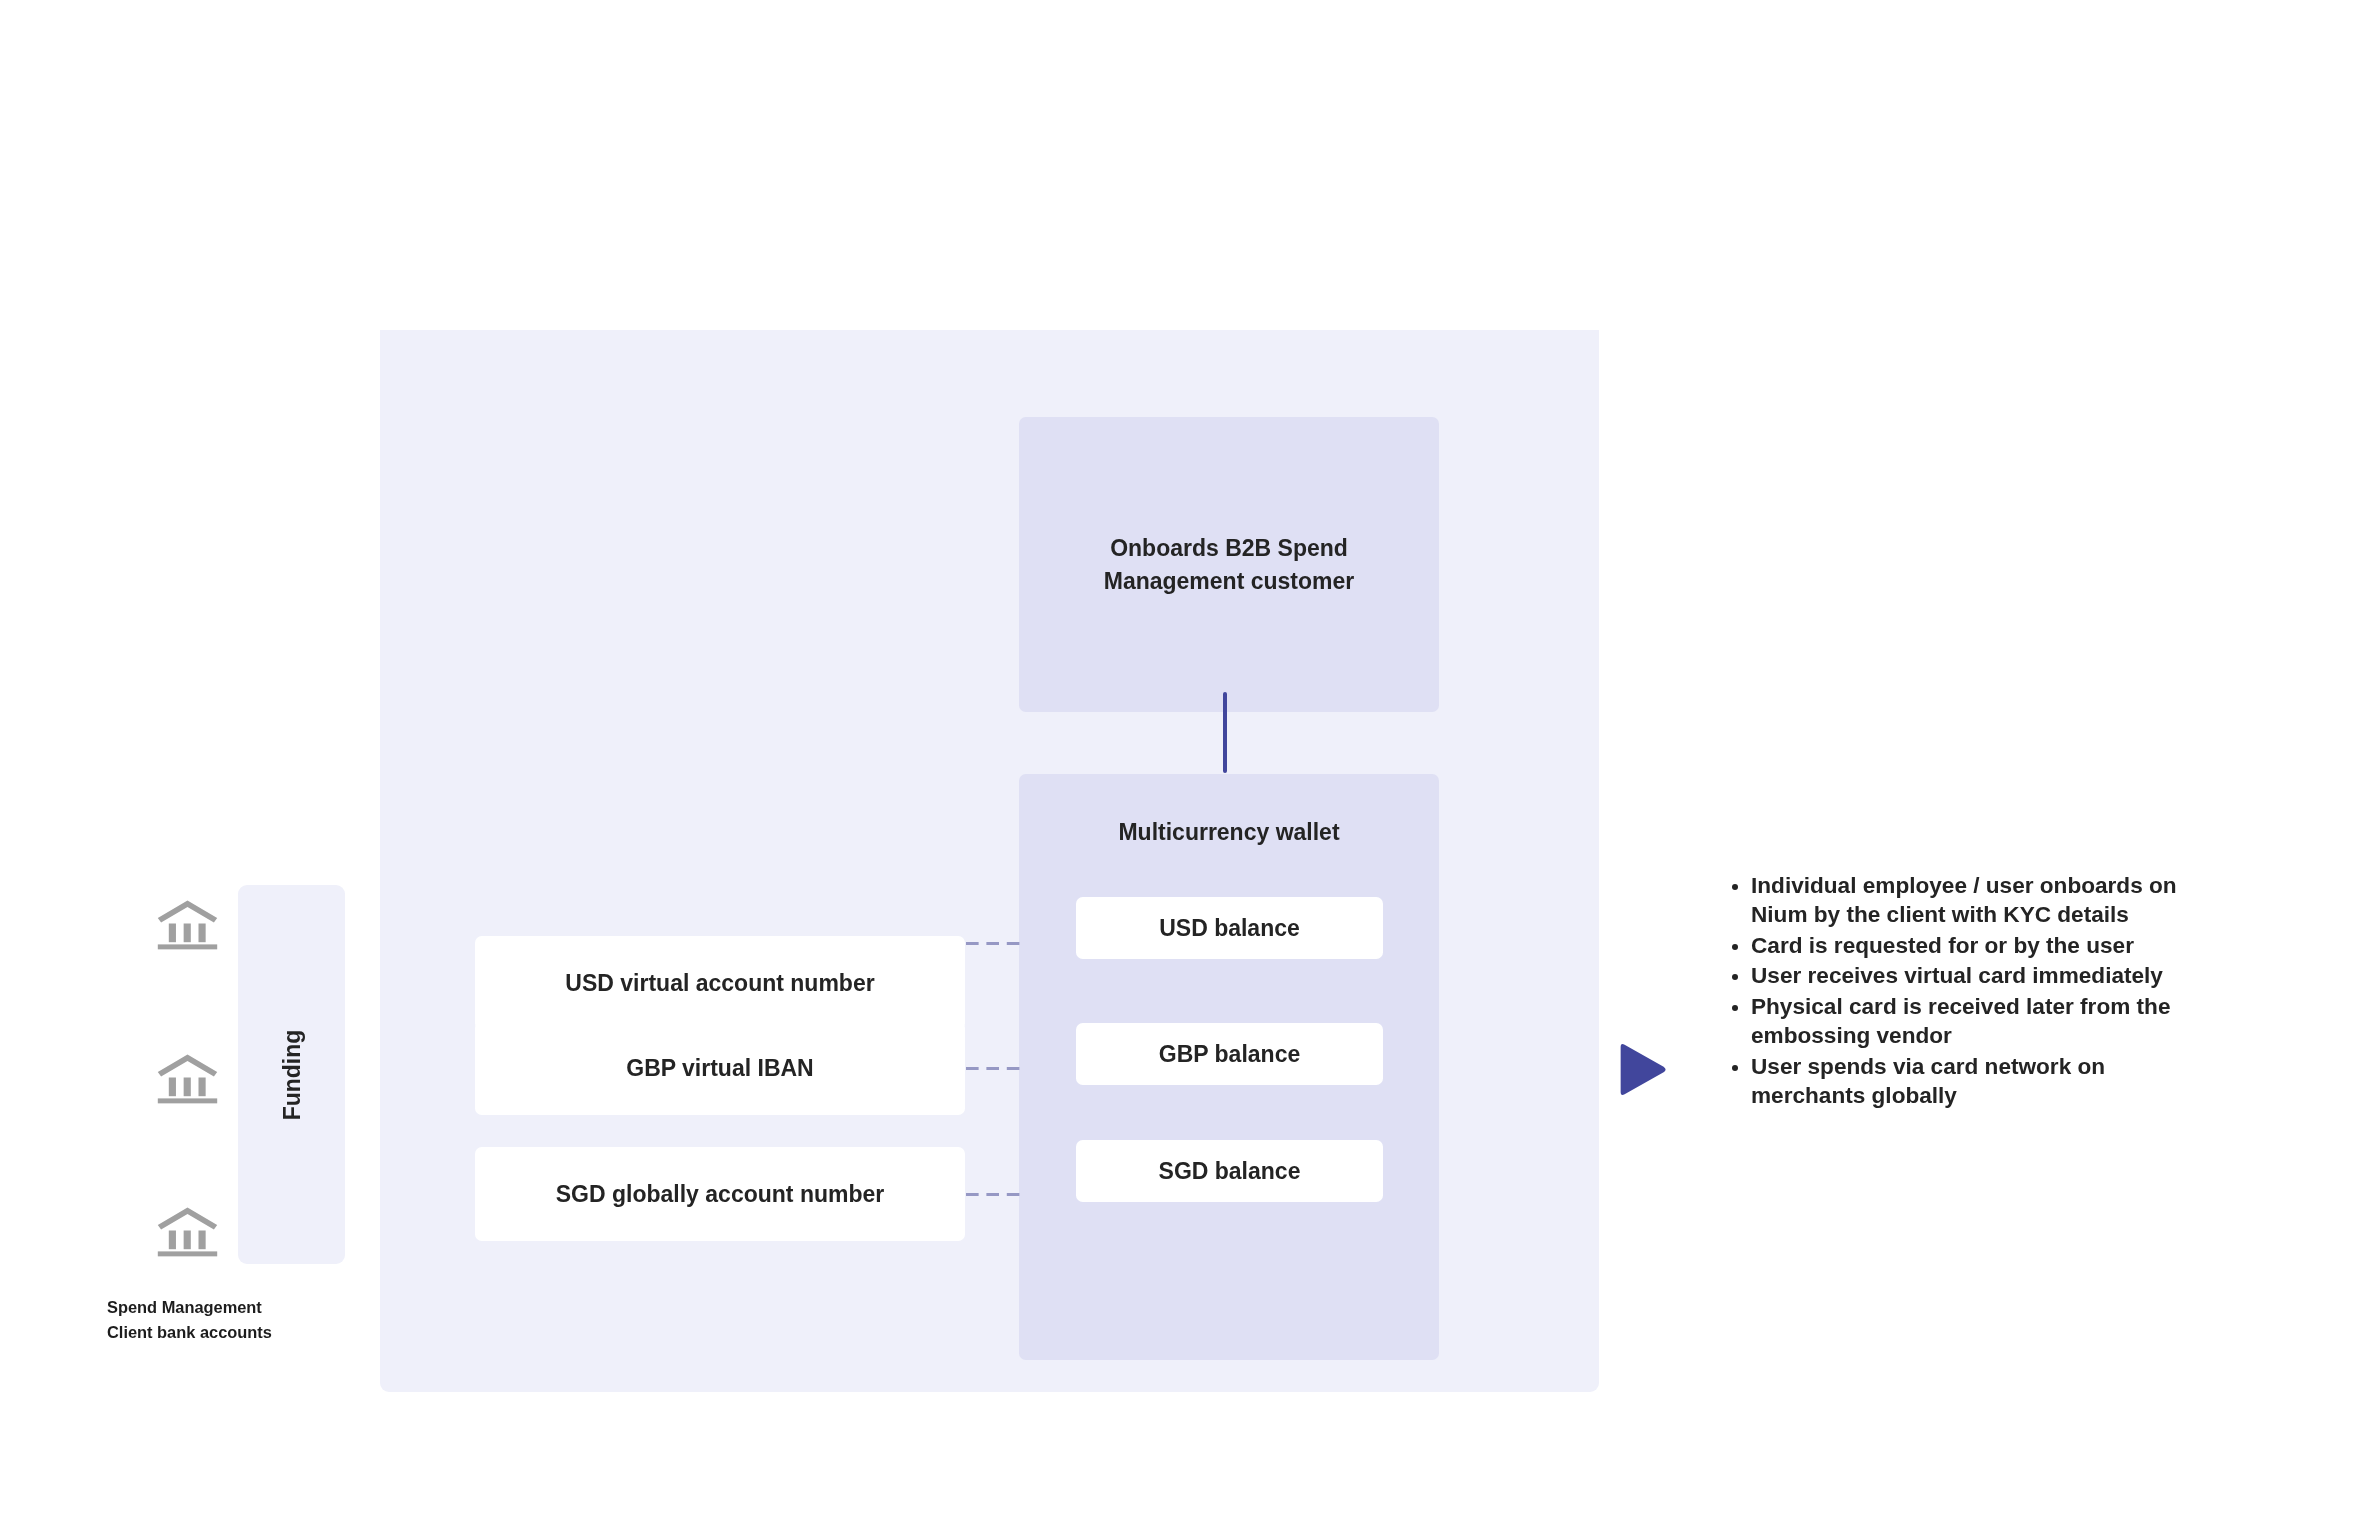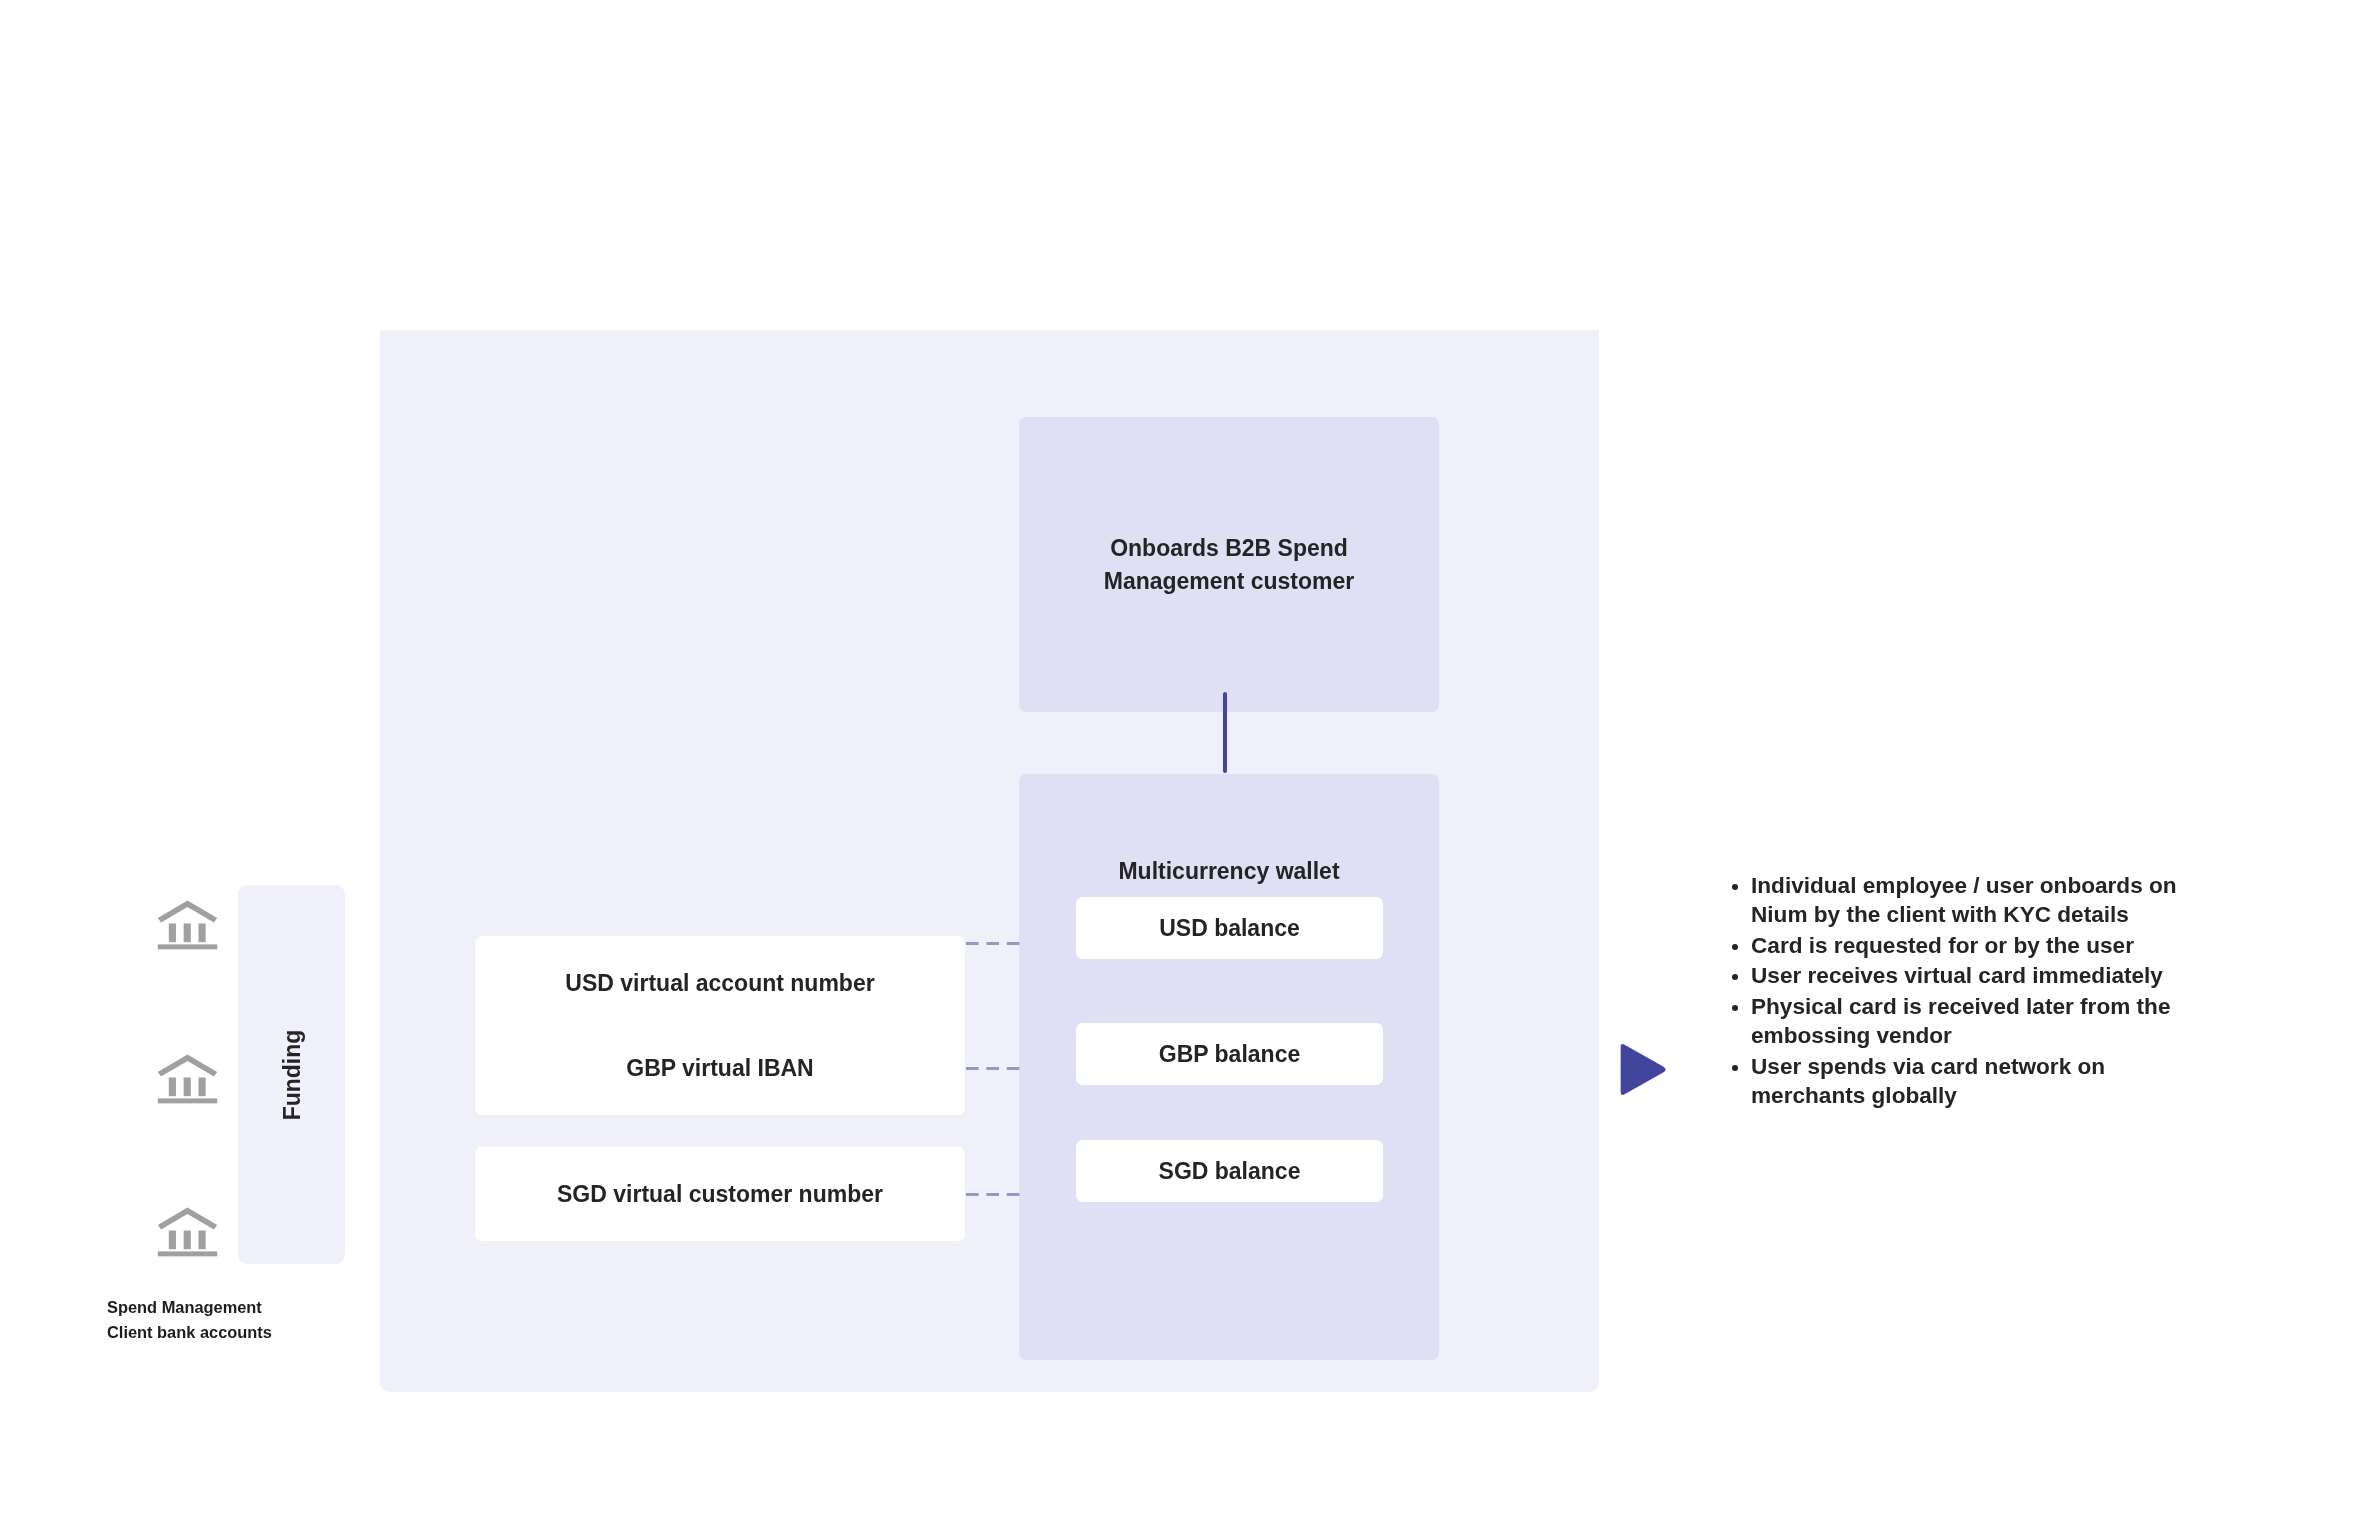--- a/index.html
+++ b/index.html
@@ -65,21 +65,21 @@
     left: 1019px; top: 774px;
     width: 420px; height: 586px;
     background: #dfe0f4;
     border-radius: 6.8px;
   }
   .wallet-title {
     position: absolute;
     left: 0; top: 45px; width: 100%;
     text-align: center;
     color: #242424;
-    font-weight: bold; font-size: 23px; margin-top: 39px;
+    font-weight: bold; font-size: 23px;
   }
   .balance-card {
     position: absolute;
     left: 57px;
     width: 307px; height: 62px;
     background: #ffffff;
     border-radius: 6.8px;
     display: flex; align-items: center; justify-content: center;
     color: #242424;
     font-weight: bold; font-size: 23px;
@@ -199,21 +199,21 @@
     </div>
   </div>
 
   <div class="va-card va-0">
     <span>USD virtual account number</span>
   </div>
   <div class="va-card va-1">
     <span>GBP virtual IBAN</span>
   </div>
   <div class="va-card va-2">
-    <span>SGD virtual customer number</span>
+    <span>SGD globally account number</span>
   </div>
 
   <div class="dash-link dl-0"></div>
   <div class="dash-link dl-1"></div>
   <div class="dash-link dl-2"></div>
 
   <div class="funding-box">
     <div class="funding-label">Funding</div>
   </div>
 

